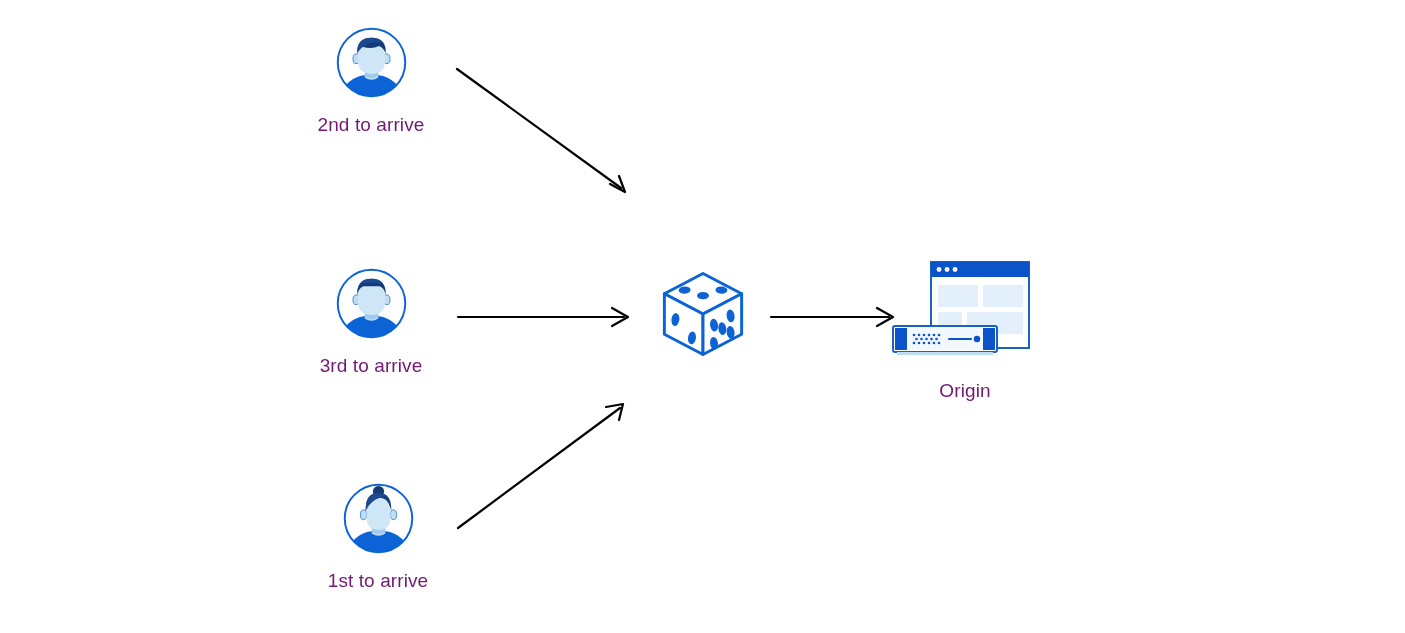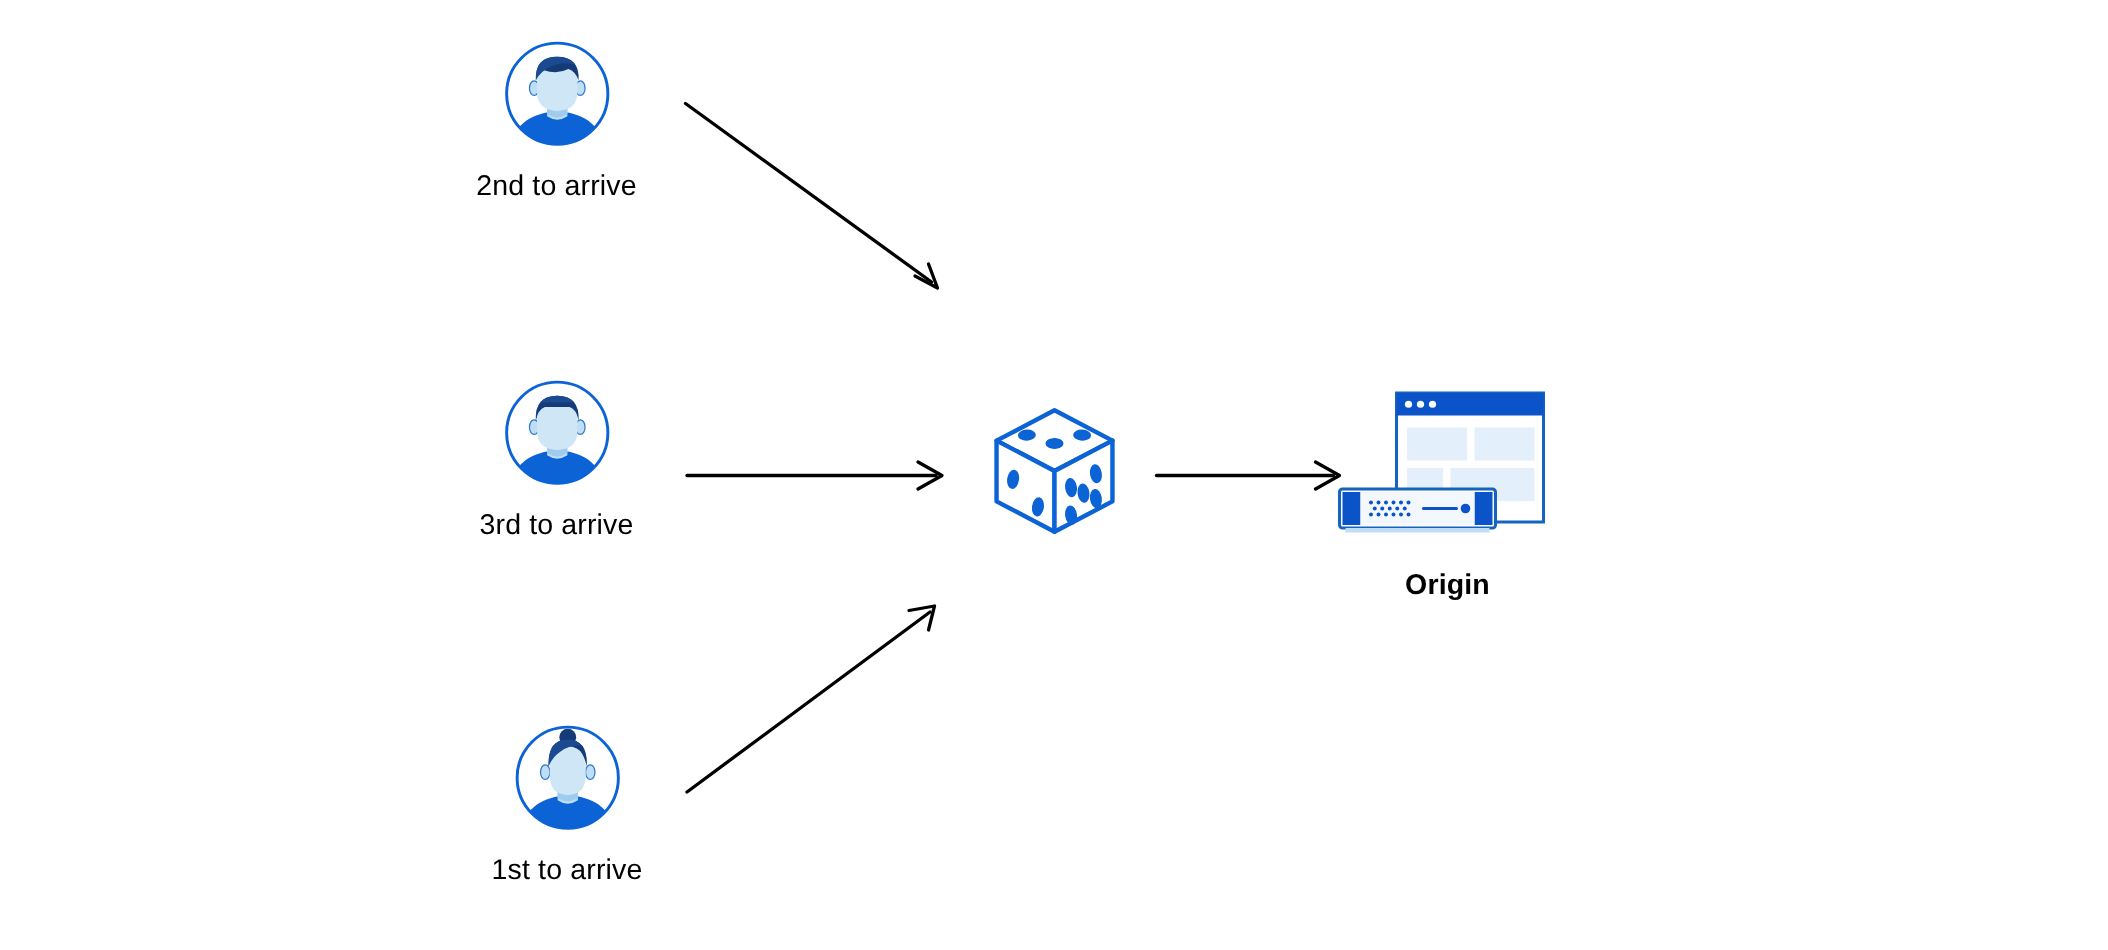--- a/index.html
+++ b/index.html
@@ -33,29 +33,29 @@
     height: 75px;
     margin: 0 auto;
     display: block;
   }
   .node-label {
     display: block;
     margin-top: 14px;
     font-family: "Liberation Sans", sans-serif;
     font-size: 19px;
     font-weight: 400;
-    color: #000000;
+    color: #701a75;
     letter-spacing: 0.1px;
     white-space: nowrap;
     text-align: center;
   }
 
   
   #client-node-2nd { left: 291px; top: 25px; }
-  #client-node-3rd { left: 291px; top: 251px; }
+  #client-node-3rd { left: 291px; top: 266px; }
   #client-node-1st { left: 298px; top: 481px; }
 
   
   #dice-node {
     left: 657px;
     top: 268px;
     width: 92px;
     height: 92px;
   }
 
@@ -65,21 +65,20 @@
     top: 258px;
     width: 160px;
     text-align: center;
   }
   #origin-graphic {
     width: 160px;
     height: 108px;
     display: block;
   }
   #origin-node .node-label {
-    font-weight: bold;
   }
 
   
   .arrow-layer {
     position: absolute;
     left: 0;
     top: 0;
     width: 1405px;
     height: 633px;
     pointer-events: none;

